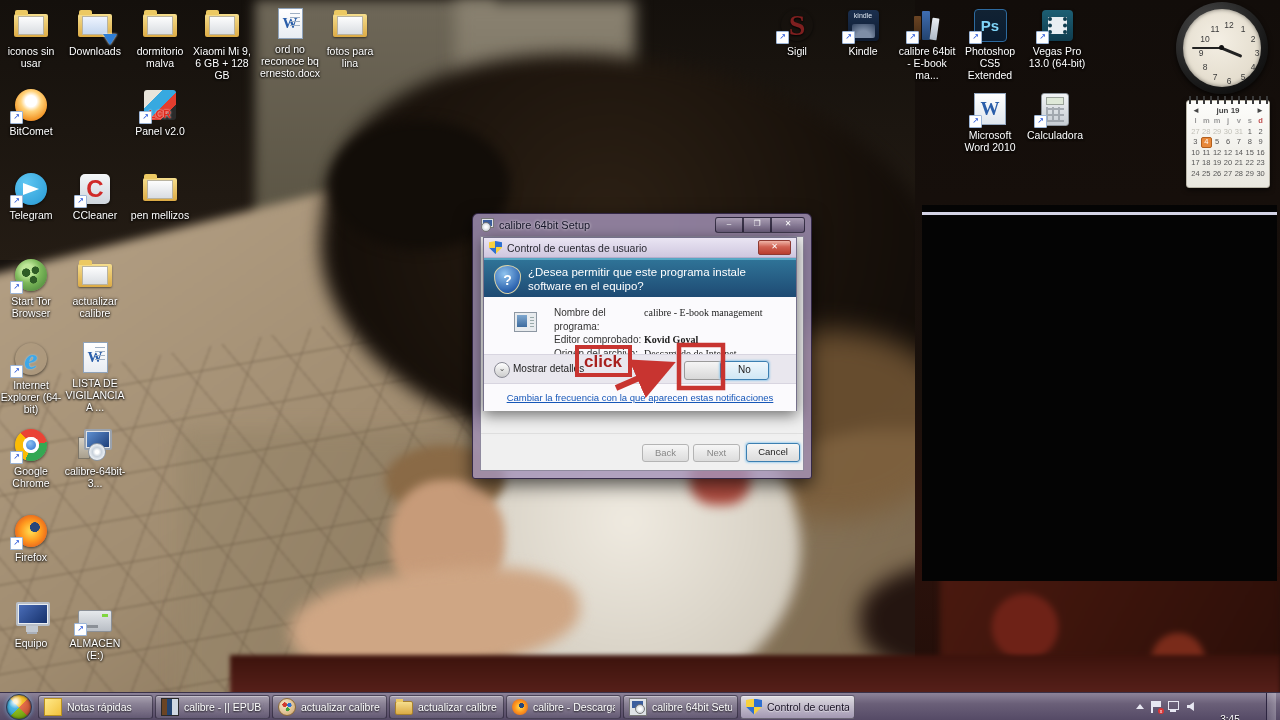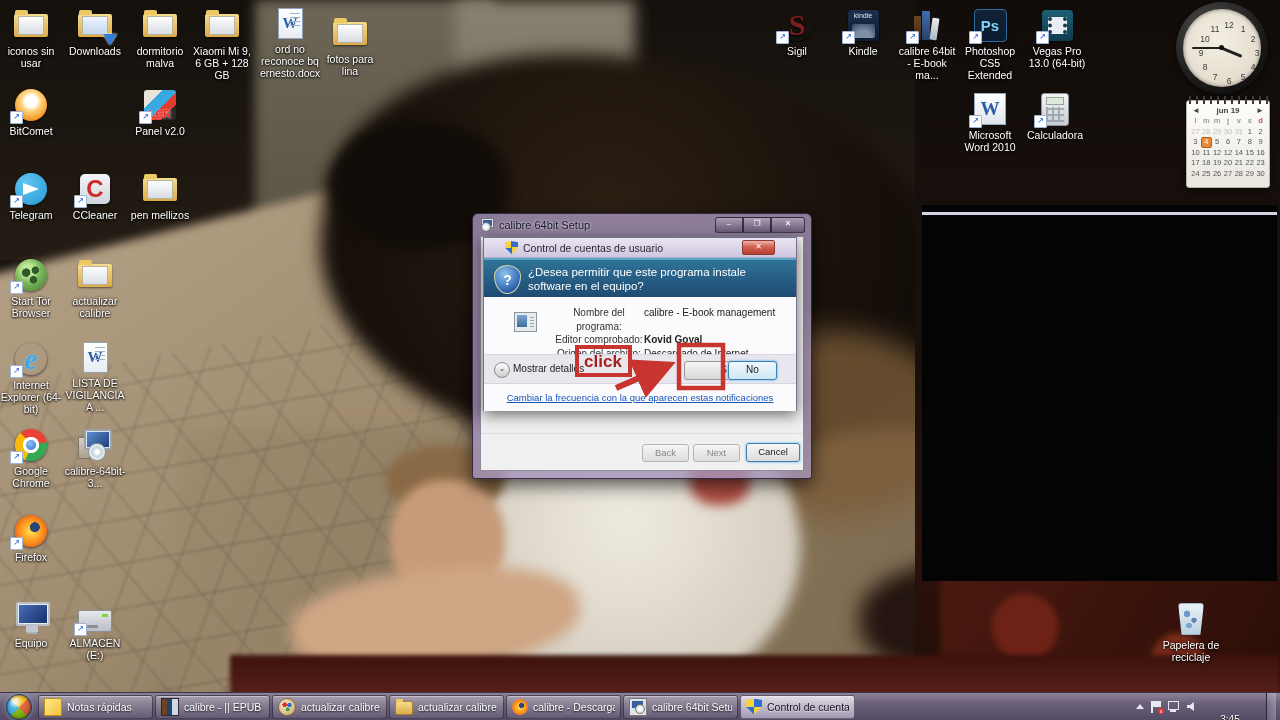--- a/index.html
+++ b/index.html
@@ -162,47 +162,47 @@
   .btn.cancel{left:265px;top:9px;width:52px;height:17px;border:1px solid #3c7fb1;box-shadow:0 0 2px 1px #a8d2ee;color:#222;}
   .inst-ico{width:15px;height:14px;position:relative;}
   .inst-ico .mon{position:absolute;right:0;top:0;width:11px;height:8px;background:#dfe3e8;border:1px solid #777;}
   .inst-ico .mon::after{content:"";position:absolute;inset:1px;background:#3b5e9e;}
   .inst-ico .cd{position:absolute;left:2px;bottom:0;width:8px;height:8px;border-radius:50%;background:radial-gradient(circle,#fff 0 20%,#b9c2cc 100%);border:1px solid #777;}
 
   
   .uac{position:absolute;left:483px;top:237px;width:312px;height:172px;z-index:6;background:#fbfafd;
     border:1px solid #75708a;box-shadow:0 4px 14px rgba(0,0,0,.55);}
   .uac-title{display:flex;align-items:center;height:19px;background:linear-gradient(180deg,#eae5f3,#cfc7df);
-    border-bottom:1px solid #b4aecb;padding:0 21px;gap:5px;}
+    border-bottom:1px solid #b4aecb;padding:0 5px;gap:5px;}
   .uac-title .t{font-size:10.5px;color:#2a2a33;}
   .shield{width:13px;height:13px;clip-path:polygon(50% 0,100% 10%,100% 52%,50% 100%,0 52%,0 10%);
     background:conic-gradient(#2f6fd0 0 25%,#f7d13e 0 50%,#2f6fd0 0 75%,#f7d13e 0 100%);}
   .uac-close{margin-left:auto;width:31px;height:13px;border-radius:2px;border:1px solid #8d3a32;
     background:linear-gradient(180deg,#f0b5a8,#cf6152 45%,#b93e2f);color:#fff;font-size:8px;line-height:11px;text-align:center;}
   .uac-banner{position:relative;height:37px;background:linear-gradient(180deg,#2f7397,#1e4a73);border-top:2px solid #57a7c4;display:flex;align-items:center;}
   .qshield{position:absolute;left:10px;top:5px;width:25px;height:27px;border-radius:50% 50% 50% 50%/38% 38% 62% 62%;
     background:radial-gradient(circle at 38% 30%,#8fc3ee,#2b62ae 70%,#173f7d);border:1px solid #d8d2a8;
     color:#fff;font-weight:bold;font-size:14px;display:flex;align-items:center;justify-content:center;}
   .uac-q{margin-left:44px;color:#fff;font-size:11.5px;line-height:14px;width:255px;}
   .uac-info{position:relative;height:57px;background:#fbfafd;}
   .prog-ico{position:absolute;left:30px;top:15px;width:21px;height:18px;background:#e8ebee;border:1px solid #8d97a3;}
   .prog-ico::before{content:"";position:absolute;left:2px;top:2px;width:10px;height:12px;background:linear-gradient(180deg,#7fa7cf,#3d6b9e);}
   .prog-ico::after{content:"";position:absolute;right:2px;top:4px;width:4px;height:10px;background:repeating-linear-gradient(180deg,#9aa 0 1px,transparent 1px 3px);}
   .uac-rows{position:absolute;left:70px;top:9px;font-size:10px;line-height:13.5px;color:#333;}
-  .uac-rows .r{display:flex;text-align:center;}
+  .uac-rows .r{display:flex;}
   .uac-rows .l{width:90px;}
-  .uac-rows .v{color:#222;}
+  .uac-rows .v{color:#222;font-family:Liberation Serif, serif;}
   .uac-rows .v.b{font-weight:bold;}
   .uac-foot{position:relative;height:28px;background:#e9e7ee;border-top:1px solid #d8d5e0;border-bottom:1px solid #d8d5e0;}
   .chev{position:absolute;left:10px;top:7px;width:14px;height:14px;border-radius:50%;border:1px solid #8a8a95;
     background:linear-gradient(180deg,#fff,#ccc);font-size:8px;line-height:12px;text-align:center;color:#555;}
   .mostrar{position:absolute;left:29px;top:8px;font-size:10px;color:#222;}
   .ubtn{position:absolute;top:6px;height:17px;font-size:10px;text-align:center;line-height:15px;border-radius:3px;color:#222;}
   .ubtn.si{left:200px;width:32px;background:linear-gradient(180deg,#f5f5f5,#d8d8d8);border:1px solid #9a9a9a;padding-left:24px;}
-  .ubtn.no{left:244px;width:47px;background:linear-gradient(180deg,#eff7fc,#cfe7f5);border:1px solid #3c7fb1;box-shadow:0 0 2px 1px #9fcce9;}
+  .ubtn.no{left:236px;width:47px;background:linear-gradient(180deg,#eff7fc,#cfe7f5);border:1px solid #3c7fb1;box-shadow:0 0 2px 1px #9fcce9;}
   .uac-link{position:relative;height:27px;background:#fbfafd;display:flex;align-items:center;justify-content:center;}
   .uac-link a{font-size:9.5px;color:#1556b8;text-decoration:underline;}
 
   
   .anno{position:absolute;inset:0;z-index:8;pointer-events:none;}
 
   
   .taskbar{position:absolute;left:0;bottom:0;width:1280px;height:27px;z-index:10;
     background:linear-gradient(180deg,#8d8399 0%,#6a5f78 40%,#554a66 100%);border-top:1px solid #3a3148;display:flex;align-items:center;}
   .start-orb{width:38px;height:26px;display:flex;align-items:center;justify-content:center;}
@@ -301,21 +301,21 @@
     <span class="lbl">Xiaomi Mi 9, 6 GB + 128 GB</span>
     </div>
   <div class="di" style="left:259px;top:6px">
     <span class="ig">
         <span class="x-doc">
           <b>W</b>
         </span>
       </span>
     <span class="lbl">ord no reconoce bq ernesto.docx</span>
     </div>
-  <div class="di" style="left:319px;top:16px">
+  <div class="di" style="left:319px;top:8px">
     <span class="ig">
         <span class="x-folder"></span>
       </span>
     <span class="lbl">fotos para lina</span>
     </div>
 
   <div class="di" style="left:0px;top:88px">
     <span class="ig">
         <span class="x-round x-bitcomet"></span>
         <span class="sc">↗</span>
@@ -486,26 +486,20 @@
     <span class="lbl">Microsoft Word 2010</span>
     </div>
   <div class="di" style="left:1024px;top:92px">
     <span class="ig">
         <span class="x-calc"></span>
         <span class="sc">↗</span>
       </span>
     <span class="lbl">Calculadora</span>
     </div>
 
-  <div class="di" style="left:1160px;top:602px">
-    <span class="ig">
-        <span class="x-bin"></span>
-      </span>
-    <span class="lbl">Papelera de reciclaje</span>
-    </div>
 
   <div class="gadget-clock">
     <div class="clock-face">
       <span style="left:41px;top:11px">12</span>
       <span style="left:55px;top:15px">1</span>
       <span style="left:65px;top:25px">2</span>
       <span style="left:69px;top:39px">3</span>
       <span style="left:65px;top:53px">4</span>
       <span style="left:55px;top:63px">5</span>
       <span style="left:41px;top:67px">6</span>

